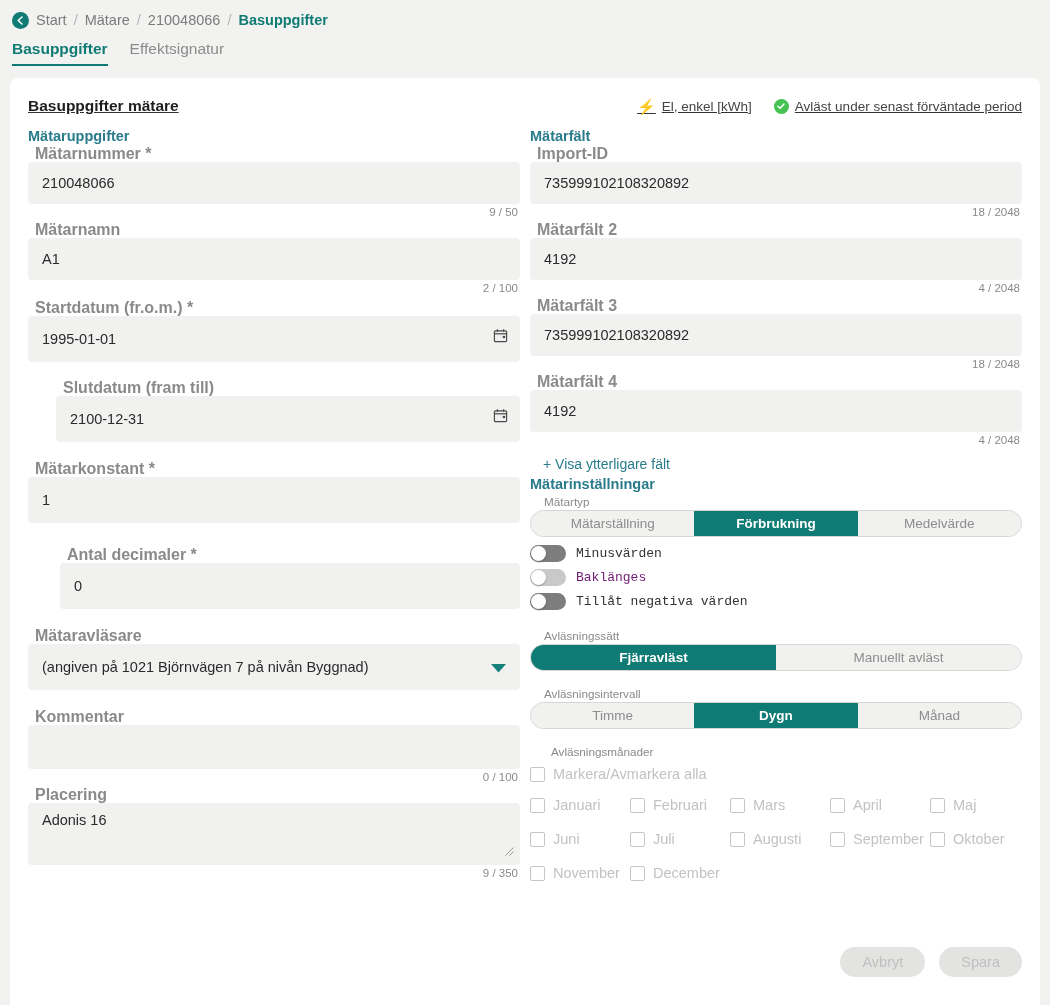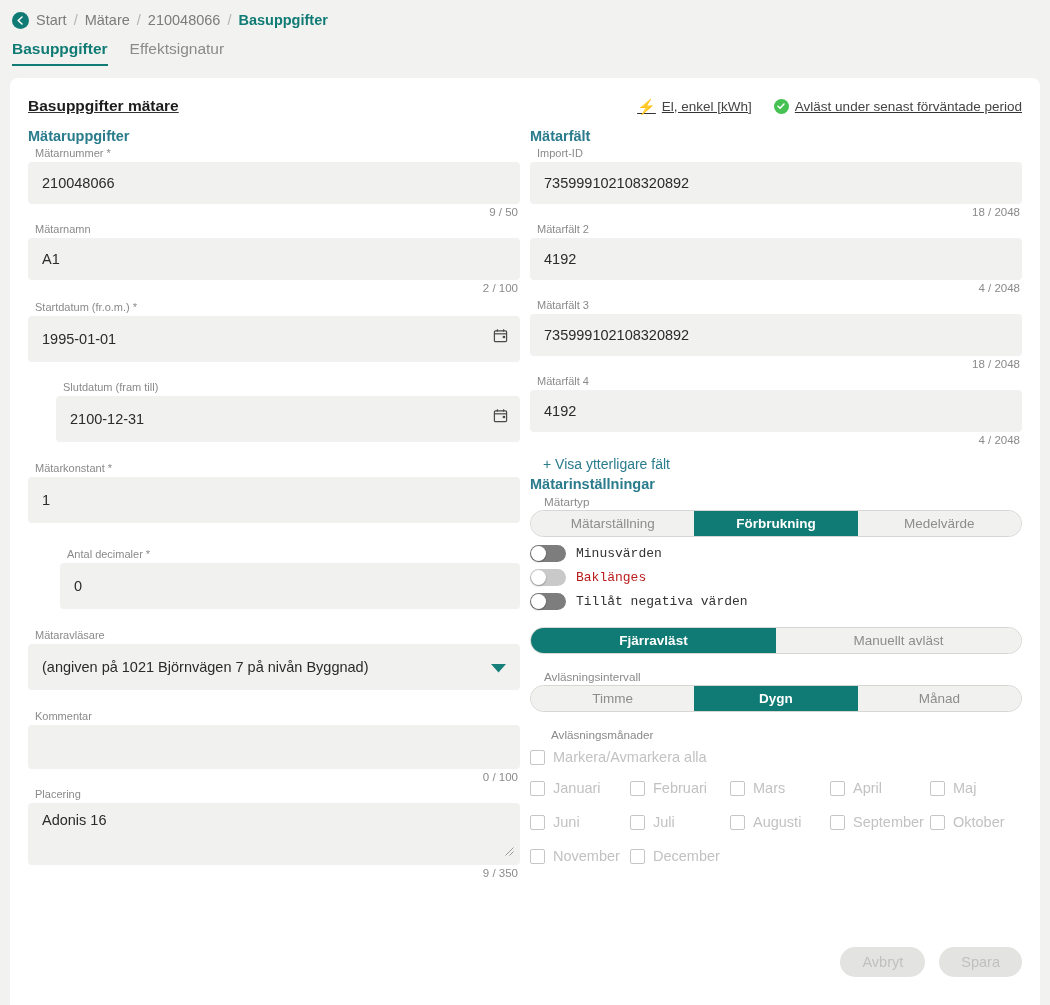--- a/index.html
+++ b/index.html
@@ -68,22 +68,23 @@
   .cols { display: flex; gap: 10px; margin-top: 8px; }
   .col { width: 492px; }
   .col.right { width: 492px; }
 
   .section-title {
     font-size: 14.5px; font-weight: bold; color: #2a7b8c;
     margin-bottom: 1px;
   }
   .field { margin-bottom: 0; }
   .flabel {
-    font-size: 11px; color: #8a8a8a; line-height: 17px;
+    font-size: 16px; color: #8a8a8a; line-height: 17px;
     padding-left: 7px;
+    font-weight: bold;
   }
   .finput {
     background: #f1f1f0;
     border: none; border-radius: 4px;
     width: 100%; height: 42px;
     font-size: 14.5px; color: #2b2b2b;
     padding: 0 14px;
     font-family: "Liberation Sans", sans-serif;
     display: flex; align-items: center;
     position: relative;
@@ -133,21 +134,21 @@
     width: 36px; height: 17px; border-radius: 9px;
     background: #7d7d7d; position: relative; flex: 0 0 auto;
   }
   .toggle .knob {
     position: absolute; left: 1px; top: 1px;
     width: 15px; height: 15px; border-radius: 50%;
     background: #fff; box-shadow: 0 1px 2px rgba(0,0,0,.3);
   }
   .toggle.disabled { background: #c9c9c9; }
   .toggle-label { font-size: 13px; color: #333; font-family: Liberation Mono, monospace; }
-  .toggle-label.disabled { color: #b91c1c; }
+  .toggle-label.disabled { color: #701a75; }
 
   
   .cb-label-top { font-size: 11.7px; color: #8a8a8a; line-height: 17px; padding-left: 21px; }
   .cb-row { display: flex; align-items: center; height: 34px; }
   .cb {
     display: flex; align-items: center; gap: 8px;
     width: 100px; flex: 0 0 auto;
   }
   .cb.wide { width: auto; }
   .box {
@@ -359,20 +360,21 @@
         <span class="toggle-label disabled">Baklänges</span>
       </div>
       <div class="toggle-row">
         <span class="toggle">
             <span class="knob"></span>
           </span>
         <span class="toggle-label">Tillåt negativa värden</span>
       </div>
 
       <div class="seg-wrap" style="margin-top:14px;">
+        <div class="seg-label">Avläsningssätt</div>
         <div class="seg">
           <div class="seg-item active">Fjärravläst</div>
           <div class="seg-item">Manuellt avläst</div>
         </div>
       </div>
 
       <div class="seg-wrap" style="margin-top:14px;">
         <div class="seg-label">Avläsningsintervall</div>
         <div class="seg">
           <div class="seg-item">Timme</div>

